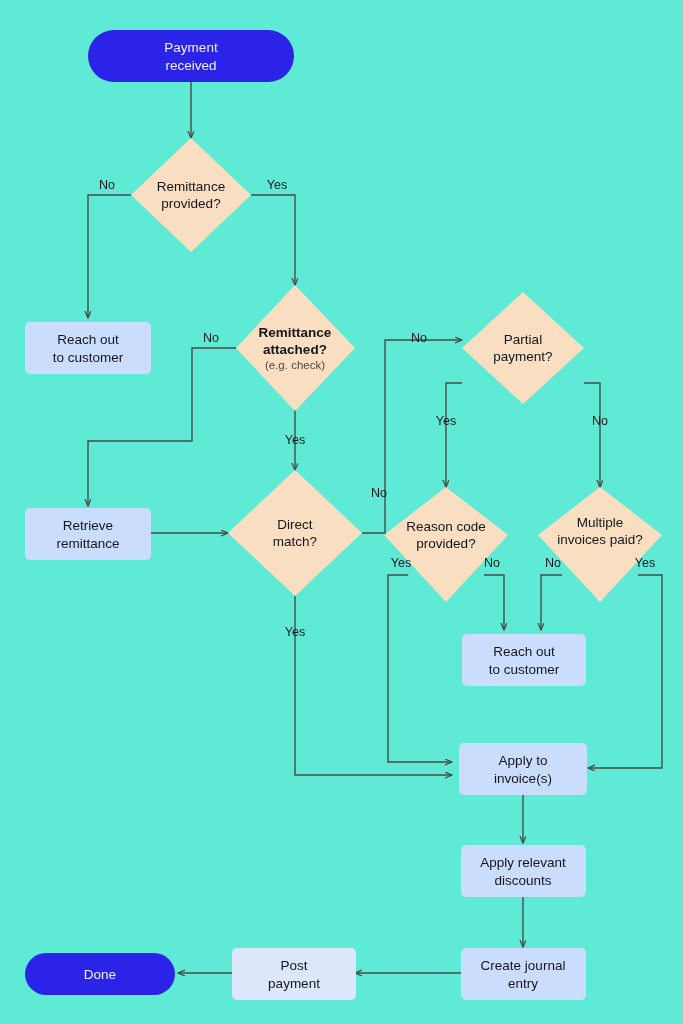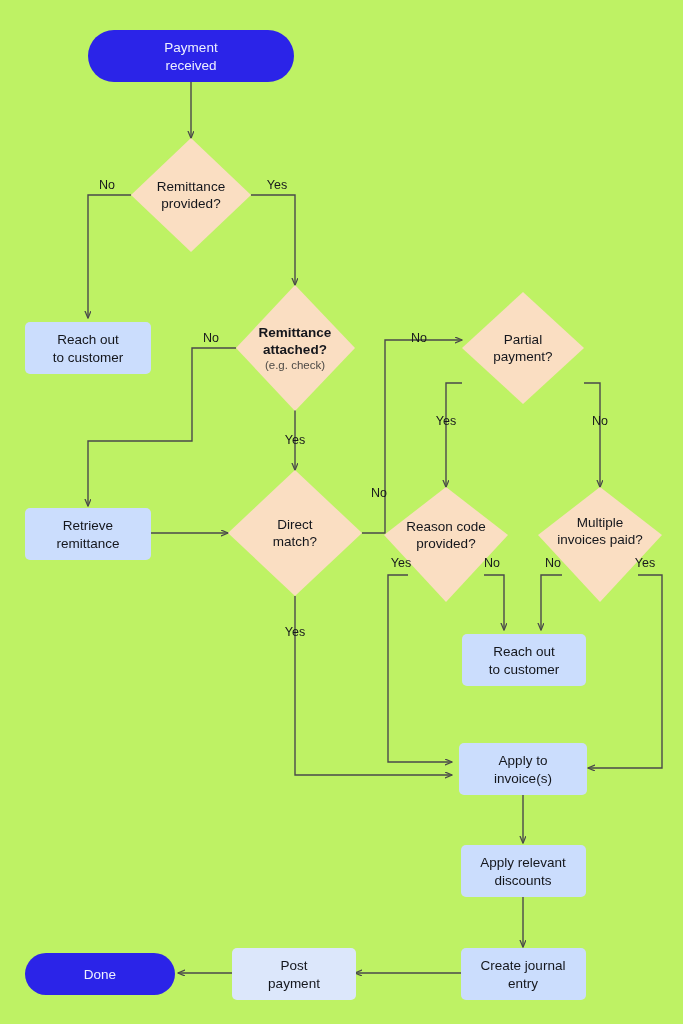--- a/index.html
+++ b/index.html
@@ -11,21 +11,21 @@
   body {
     width: 683px;
     height: 1024px;
     overflow: hidden;
     font-family: "Liberation Sans", sans-serif;
   }
   #flow-root {
     position: relative;
     width: 683px;
     height: 1024px;
-    background: #bef264;
+    background: #5eead4;
   }
   svg#flow-svg {
     position: absolute;
     inset: 0;
     width: 683px;
     height: 1024px;
     display: block;
   }
   .conn {
     fill: none;

